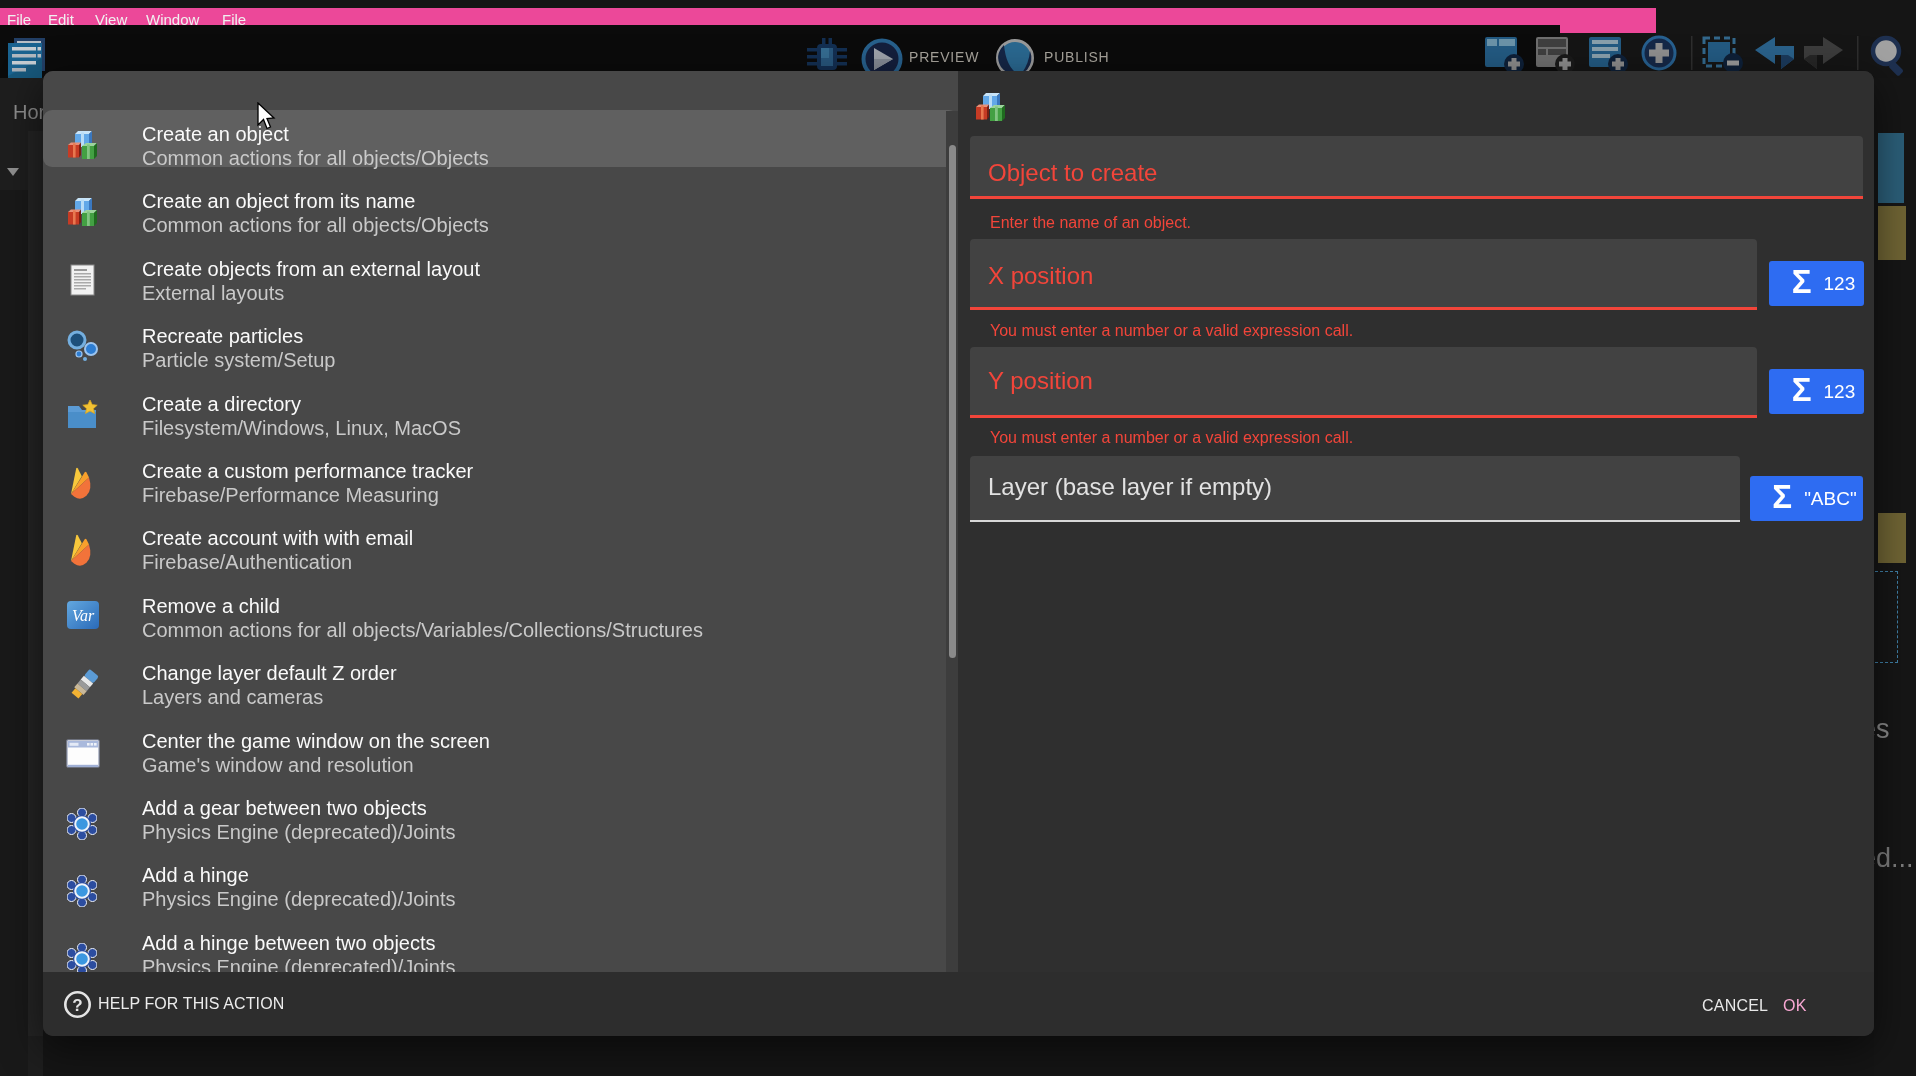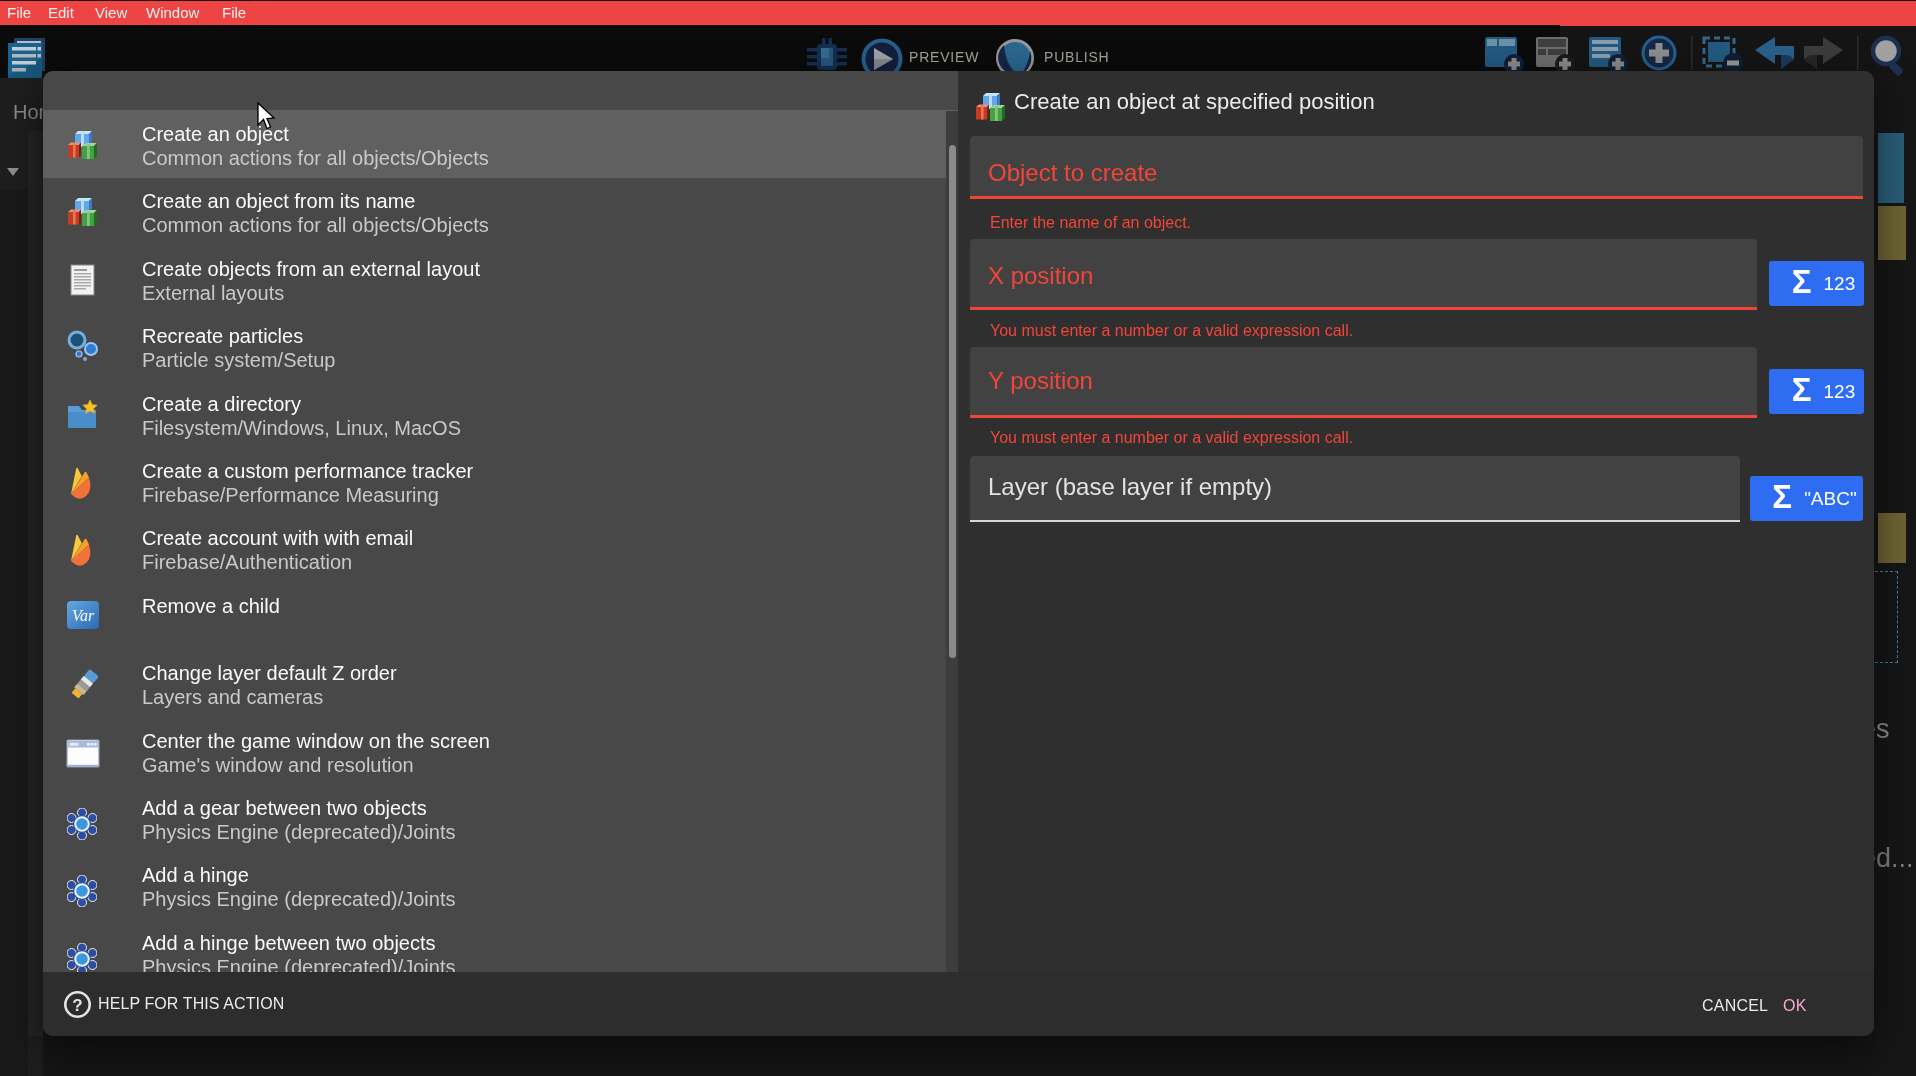--- a/index.html
+++ b/index.html
@@ -1,38 +1,38 @@
 <!DOCTYPE html>
 <html><head>
 <meta charset="utf-8">
 <style>
   * { margin:0; padding:0; box-sizing:border-box; }
   html,body { width:1916px; height:1076px; overflow:hidden; background:#151515;
     font-family:"Liberation Sans", sans-serif; }
   .abs { position:absolute; }
   
-  #menubar { position:absolute; left:0; top:1px; width:1916px; height:25px; background:#ef4444; }
+  #menubar { position:absolute; left:0; top:8px; width:1656px; height:25px; background:#ec4899; }
   #menubar span { position:absolute; top:3px; font-size:15px; color:#f0f0f0; }
   
   #toolbar { position:absolute; left:0; top:25px; width:1560px; height:53px; background:#0b0b0b; }
   .tbtext { position:absolute; font-size:14px; color:#a8a49c; letter-spacing:0.8px; }
   
   #bg-left { position:absolute; left:0; top:78px; width:43px; height:998px; background:#1e1e1e; }
   #bg-left-low { position:absolute; left:0; top:190px; width:28px; height:886px; background:#191919; }
   #bg-right { position:absolute; left:1874px; top:78px; width:42px; height:998px; background:#161616; }
   #bg-bottom { position:absolute; left:43px; top:1036px; width:1831px; height:40px; background:#151515; }
   
   #dialog { position:absolute; left:43px; top:71px; width:1831px; height:965px;
      background:#2f2f2f; border-radius:10px; box-shadow:0 12px 40px rgba(0,0,0,0.55); }
   #leftpanel { position:absolute; left:0; top:0; width:915px; height:901px;
      background:#484848; border-radius:10px 0 0 0; overflow:hidden; }
   #searchbar { position:absolute; left:0; top:0; width:915px; height:38px; background:#484848;
      border-bottom:1px solid #3a3a3a; }
   #searchbar .q { position:absolute; left:11px; top:6px; font-size:21px; color:#fdfdfd; }
-  .row { position:absolute; left:0; width:915px; height:68px; }
+  .row { position:absolute; left:0; width:915px; height:57px;border-radius:9px; }
   .row.sel { background:#606060; }
   .row .t { position:absolute; left:99px; top:13px; font-size:20px; color:#fafafa; white-space:nowrap; }
   .row .s { position:absolute; left:99px; top:37px; font-size:20px; color:#c9c9c9; white-space:nowrap;text-align:center; }
   .row svg.ic { position:absolute; left:23px; top:18px; }
   #scrolltrack { position:absolute; left:903px; top:40px; width:12px; height:861px; background:#3d3d3d; }
   #scrollthumb { position:absolute; left:905.5px; top:74px; width:7.5px; height:513px; background:#8a8a8a; border-radius:4px; }
   
   #rightpanel { position:absolute; left:915px; top:0; width:916px; height:901px; background:#2f2f2f;
      border-radius:0 10px 0 0; }
   .field { position:absolute; background:#424242; border-radius:4px 4px 0 0; }
@@ -265,20 +265,21 @@
  <defs>
               <linearGradient id="vg" x1="0" y1="0" x2="1" y2="1">
    <stop offset="0" stop-color="#63a8e0"></stop>
                 <stop offset="1" stop-color="#2a6ab8"></stop>
               </linearGradient>
             </defs>
  <rect x="1" y="1" width="32" height="28" rx="4" fill="url(#vg)"></rect>
  <text x="17" y="21" text-anchor="middle" font-family="Liberation Serif" font-style="italic" font-size="16" fill="#fff">Var</text>
 </svg>
           <div class="t">Remove a child</div>
+          <div class="s">Common actions for all objects/Variables/Collections/Structures</div>
         </div>
         <div class="row " style="top:578.2px">
           <svg class="ic" width="36" height="36" viewBox="0 0 36 36">
  <g transform="rotate(40 18 18)">
   <rect x="12" y="2" width="12" height="9" rx="2" fill="#5b9bd5"></rect>
   <rect x="12" y="11" width="12" height="5" fill="#e8e8e8"></rect>
   <rect x="12" y="16" width="12" height="5" fill="#9a9a9a"></rect>
   <rect x="12" y="21" width="12" height="5" fill="#c8b89a"></rect>
   <rect x="13.5" y="26" width="9" height="6" fill="#f2b233"></rect>
  </g>
@@ -361,21 +362,20 @@
   <polygon points="2,17 13,17 15,14.5 5,14.5" fill="#e89078"></polygon>
   <polygon points="13,17 15,14.5 15,27 13,29.5" fill="#7a1f12"></polygon>
   <rect x="2" y="17" width="11" height="12.5" fill="#c63b24"></rect>
   <rect x="7" y="15.5" width="2.6" height="14" fill="#e8784f"></rect>
   <polygon points="16,18 28,18 31,15 20,15" fill="#9cd49c"></polygon>
   <polygon points="28,18 31,15 31,28 28,31" fill="#1f6b1f"></polygon>
   <rect x="16" y="18" width="12" height="13" fill="#43a043"></rect>
   <rect x="21" y="16.5" width="2.8" height="14.5" fill="#82c482"></rect>
  </g>
       </svg>
-    <div class="abs" style="left:56px;top:18px;font-size:22px;color:#ebebeb">Create an object at specified position</div>
 
     <div class="field" style="left:12px;top:65px;width:893px;height:63px;border-bottom:3px solid #f2453a"></div>
     <div class="flabel" style="left:30px;top:88px">Object to create</div>
     <div class="rhelp" style="left:32px;top:143px">Enter the name of an object.</div>
 
     <div class="field" style="left:12px;top:168px;width:787px;height:71px;border-bottom:3px solid #f2453a"></div>
     <div class="flabel" style="left:30px;top:191px">X position</div>
     <div class="sigbtn" style="left:811px;top:190px;width:95px;height:45px;padding-left:14px">
         <span class="sg">Σ</span>
         <span class="lb">123</span>

